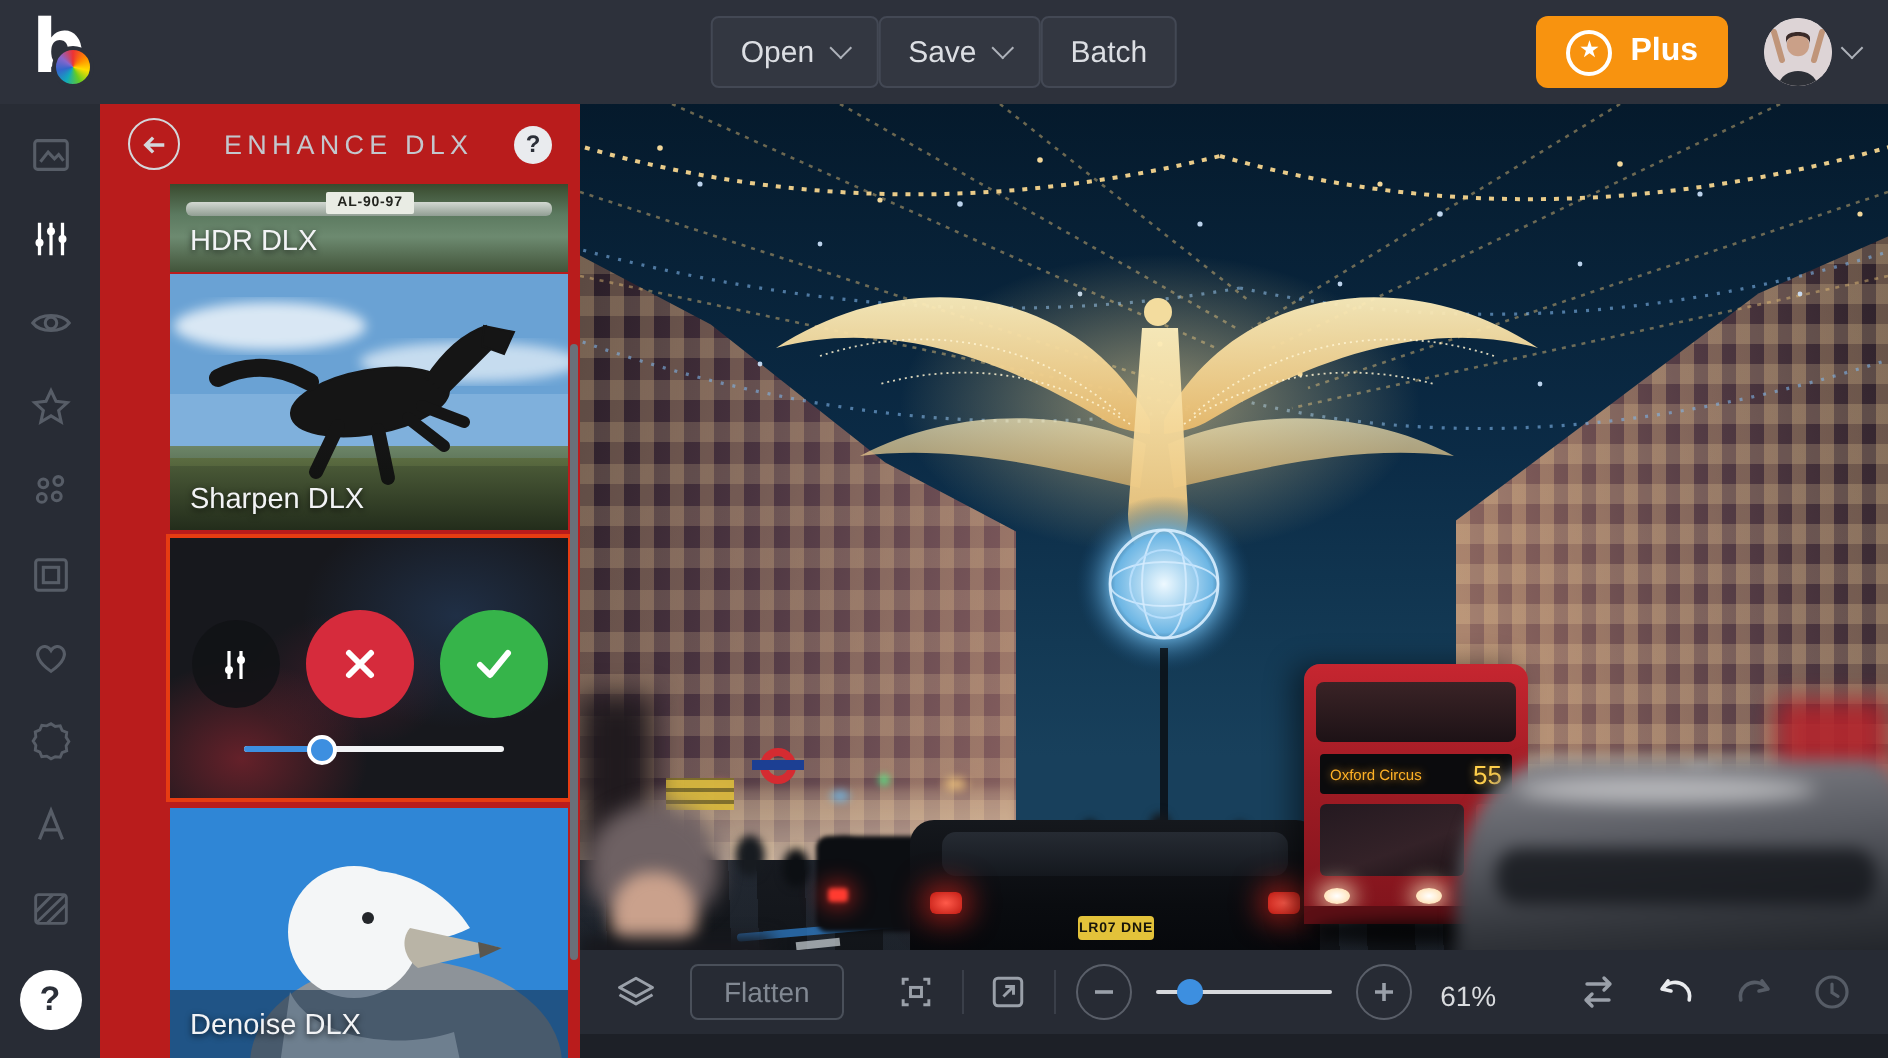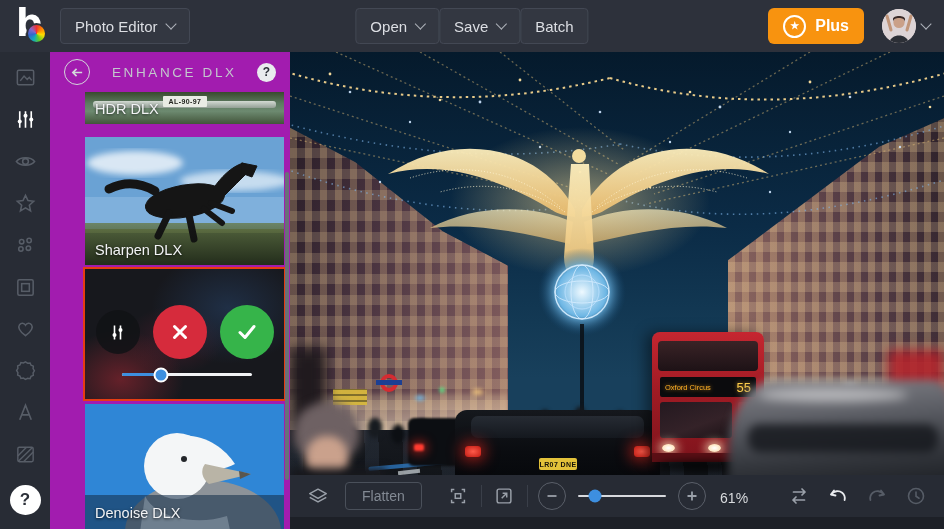--- a/index.html
+++ b/index.html
@@ -29,21 +29,21 @@
 
   
   .sidebar{position:absolute;left:0;top:52px;width:50px;height:477px;background:#282c35;
            display:flex;flex-direction:column;align-items:center;padding-top:14px;box-sizing:border-box;gap:18.5px;z-index:20;}
   .side-item{width:24px;height:24px;color:#575d67;cursor:pointer;display:flex;align-items:center;justify-content:center;}
   .side-item.active{color:#ffffff;}
   .helpbtn{margin-top:auto;margin-bottom:14px;width:31px;height:31px;border-radius:50%;background:#fff;color:#2b2f38;
            font-weight:bold;font-size:17px;display:flex;align-items:center;justify-content:center;cursor:pointer;}
 
   
-  .panel{position:absolute;left:50px;top:52px;width:240px;height:477px;background:#a21caf;overflow:hidden;z-index:20;}
+  .panel{position:absolute;left:50px;top:52px;width:240px;height:477px;background:#b91c1c;overflow:hidden;z-index:20;}
   .panel-head{position:absolute;left:0;top:0;width:100%;height:40px;display:flex;align-items:center;padding:0 14px;box-sizing:border-box;}
   .backbtn{width:24px;height:24px;border:1.6px solid #d4d7db;border-radius:50%;display:flex;align-items:center;justify-content:center;
            color:#d4d7db;cursor:pointer;flex:0 0 auto;}
   .panel-title{margin-left:22px;color:#c3c7cd;font-size:13.5px;letter-spacing:2.6px;}
   .panel-help{margin-left:auto;width:19px;height:19px;border-radius:50%;background:#e9ebee;color:#2b2f38;font-weight:bold;
               font-size:12px;display:flex;align-items:center;justify-content:center;cursor:pointer;}
   .fxcard{position:absolute;left:35px;width:199px;overflow:hidden;background:#22252b;cursor:pointer;}
   .fxlabel{position:absolute;left:10px;bottom:7px;color:#f2f3f5;font-size:14.5px;text-shadow:0 1px 3px rgba(0,0,0,.75);}
   .scrollthumb{position:absolute;right:1px;top:120px;width:4px;height:308px;background:#6a6f78;border-radius:2px;cursor:pointer;}
   .ctrlrow{position:absolute;left:0;right:0;top:36px;display:flex;align-items:center;justify-content:center;gap:13px;}
@@ -71,24 +71,20 @@
   .ibtn{width:26px;height:26px;display:flex;align-items:center;justify-content:center;cursor:pointer;color:#9aa0a9;}
   .ibtn.bright{color:#e9ebee;} .ibtn.dim{color:#565c66;}
 </style>
 </head>
 <body>
 
 <div class="topbar">
   <div class="logo">
     <span class="b">b</span>
     <span class="disc"></span>
-  </div>
-  <div class="tbtn">
-    <span>Photo Editor</span>
-    <span class="chev"></span>
   </div>
   <div class="centerbtns">
     <div class="tbtn">
       <span>Open</span>
       <span class="chev"></span>
     </div>
     <div class="tbtn">
       <span>Save</span>
       <span class="chev"></span>
     </div>
@@ -189,21 +185,21 @@
       <svg width="13" height="13" viewBox="0 0 14 14" fill="none" stroke="currentColor" stroke-width="1.8">
         <path d="M12 7 H2.5 M6 3 L2 7 L6 11"></path>
       </svg>
     </div>
     <div class="panel-title">ENHANCE DLX</div>
     <div class="panel-help">
       <span>?</span>
     </div>
   </div>
 
-  <div class="fxcard" style="top:40px;height:32px;">
+  <div class="fxcard" style="top:40px;height:44px;">
     <div style="position:absolute;inset:0;background:linear-gradient(180deg,#394a2e 0%,#5c7a60 35%,#6d8a70 60%,#42543a 100%);"></div>
     <div style="position:absolute;left:8px;top:9px;width:183px;height:7px;border-radius:3px;background:linear-gradient(180deg,#e9ece9,#9aa49c);opacity:.85;"></div>
     <div style="position:absolute;left:78px;top:4px;width:44px;height:11px;background:#e9ece4;border-radius:1px;display:flex;align-items:center;justify-content:center;font-size:7px;font-weight:bold;color:#23251f;letter-spacing:.4px;">AL-90-97</div>
     <div class="fxlabel">HDR DLX</div>
   </div>
 
   <div class="fxcard" style="top:85px;height:128px;">
     <svg width="199" height="128" viewBox="0 0 199 128">
       <defs>
           <filter id="blr">

